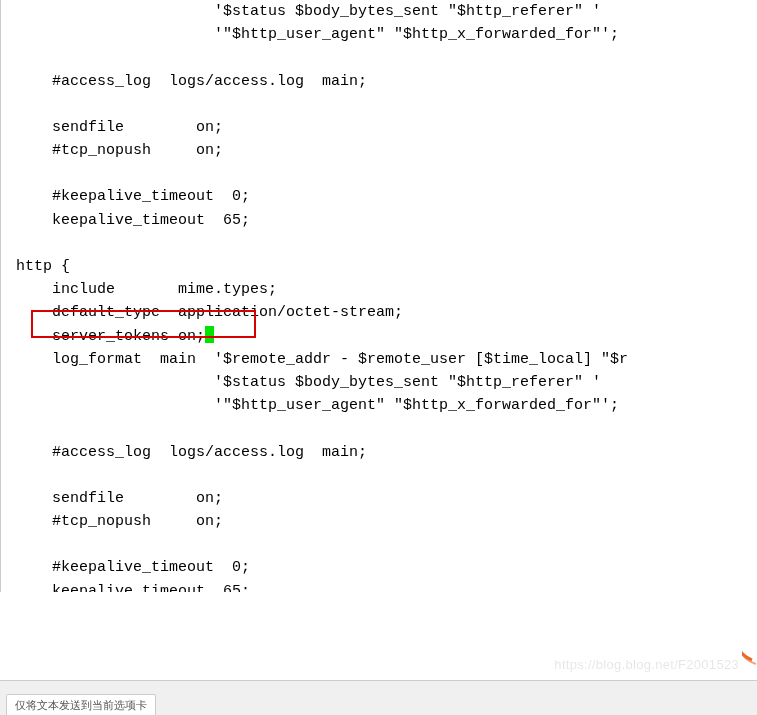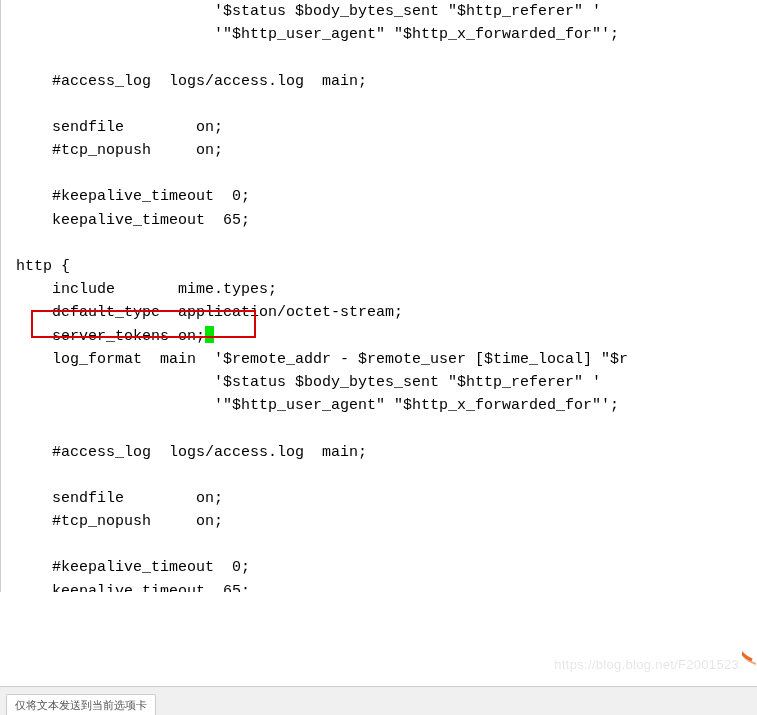--- a/index.html
+++ b/index.html
@@ -45,21 +45,21 @@
       height: 17px;
       background: #00e500;
       vertical-align: text-bottom;
       margin-bottom: 2px;
     }
     .bottom-bar {
       position: absolute;
       bottom: 0;
       left: 0;
       right: 0;
-      height: 29px;
+      height: 35px;
       background: #f0f0f0;
       border-top: 1px solid #ccc;
       display: flex;
       align-items: flex-end;
       padding-left: 6px;
     }
     .tab-label {
       font-family: "Microsoft YaHei", sans-serif;
       font-size: 11px;
       color: #555;

